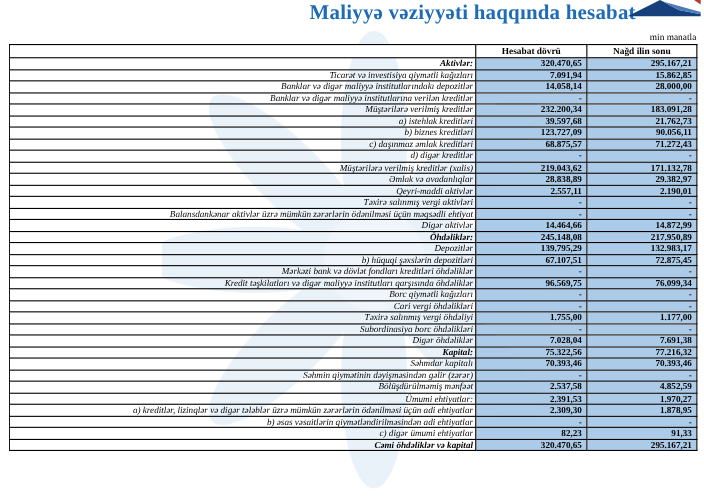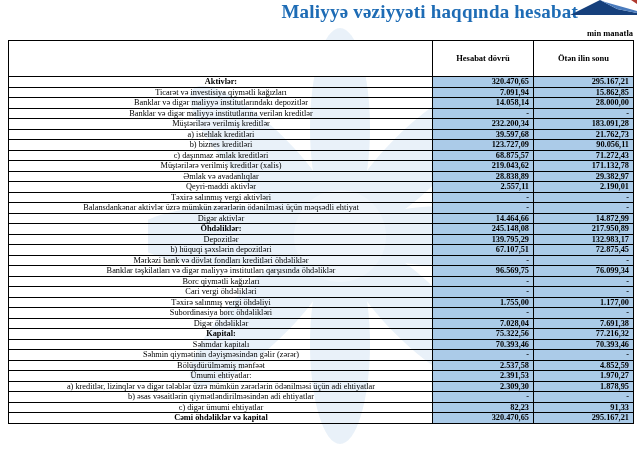--- a/index.html
+++ b/index.html
@@ -11,43 +11,43 @@
   .page-title {
     position:absolute; top:1px; left:0; width:578px; z-index:2;
     text-align:right; font-size:19px; font-weight:bold;
     color:#1e6cb5; letter-spacing:0.2px;
   }
 
   .logo { position:absolute; top:0; right:2px; width:68px; height:15px; z-index:2; }
 
   .unit-note {
     position:absolute; top:28px; right:7px; z-index:2;
-    font-size:8.5px; font-weight:bold; color:#000;
+    font-size:8.5px; font-weight:normal; color:#000;
   }
 
   table.fin {
     position:absolute; left:8px; top:40px; width:625px; z-index:1;
     border-collapse:collapse; table-layout:fixed;
     font-family:"Liberation Serif", serif;
   }
   table.fin col.c-label { width:424px; }
   table.fin col.c-val1  { width:101px; }
   table.fin col.c-val2  { width:100px; }
 
   table.fin th {
     border:1px solid #000; background:#fff;
     font-size:8.5px; font-weight:bold; text-align:center;
-    height:11px; line-height:11px; padding:12px;
+    height:11px; line-height:11px; padding:0;
   }
   table.fin td {
     border:1px solid #000; font-size:8.3px; height:9.72px;
     line-height:9.5px; white-space:nowrap; overflow:hidden;
     vertical-align:middle;
   }
-  td.lbl { background:transparent; padding:0 2px 0 3px; text-align:center; }
+  td.lbl { background:transparent; padding:0 2px 0 3px; text-align:right;font-style:italic; }
   td.val { background:#abcbe8; padding:0 4px 0 2px; text-align:right; font-weight:bold; }
   tr.bold td.lbl { font-weight:bold; }
 </style>
 </head>
 <body>
 
 <svg class="watermark" width="384" height="430" viewBox="0 0 384 430">
   <g transform="translate(192,222)" fill="#dce9f5" opacity="0.62">
     <ellipse cx="0" cy="-108" rx="30" ry="100"></ellipse>
     <ellipse cx="0" cy="-108" rx="30" ry="100" transform="rotate(45)"></ellipse>
@@ -76,21 +76,21 @@
 <table class="fin">
   <colgroup>
       <col class="c-label">
       <col class="c-val1">
       <col class="c-val2">
     </colgroup>
   <thead>
     <tr>
       <th></th>
       <th>Hesabat dövrü</th>
-      <th>Ötən ilin sonu</th>
+      <th>Nağd ilin sonu</th>
     </tr>
   </thead>
   <tbody id="table-body">
       <tr class="bold">
         <td class="lbl">Aktivlər:</td>
         <td class="val">320.470,65</td>
         <td class="val">295.167,21</td>
       </tr>
       <tr>
         <td class="lbl">Ticarət və investisiya qiymətli kağızları</td>
@@ -121,20 +121,25 @@
         <td class="lbl">b) biznes kreditləri</td>
         <td class="val">123.727,09</td>
         <td class="val">90.056,11</td>
       </tr>
       <tr>
         <td class="lbl">c) daşınmaz əmlak kreditləri</td>
         <td class="val">68.875,57</td>
         <td class="val">71.272,43</td>
       </tr>
       <tr>
+        <td class="lbl">d) digər kreditlər</td>
+        <td class="val">-</td>
+        <td class="val">-</td>
+      </tr>
+      <tr>
         <td class="lbl">Müştərilərə verilmiş kreditlər (xalis)</td>
         <td class="val">219.043,62</td>
         <td class="val">171.132,78</td>
       </tr>
       <tr>
         <td class="lbl">Əmlak və avadanlıqlar</td>
         <td class="val">28.838,89</td>
         <td class="val">29.382,97</td>
       </tr>
       <tr>
@@ -171,21 +176,21 @@
         <td class="lbl">b) hüquqi şəxslərin depozitləri</td>
         <td class="val">67.107,51</td>
         <td class="val">72.875,45</td>
       </tr>
       <tr>
         <td class="lbl">Mərkəzi bank və dövlət fondları kreditləri öhdəliklər</td>
         <td class="val">-</td>
         <td class="val">-</td>
       </tr>
       <tr>
-        <td class="lbl">Banklar təşkilatları və digər maliyyə institutları qarşısında öhdəliklər</td>
+        <td class="lbl">Kredit təşkilatları və digər maliyyə institutları qarşısında öhdəliklər</td>
         <td class="val">96.569,75</td>
         <td class="val">76.099,34</td>
       </tr>
       <tr>
         <td class="lbl">Borc qiymətli kağızları</td>
         <td class="val">-</td>
         <td class="val">-</td>
       </tr>
       <tr>
         <td class="lbl">Cari vergi öhdəlikləri</td>

